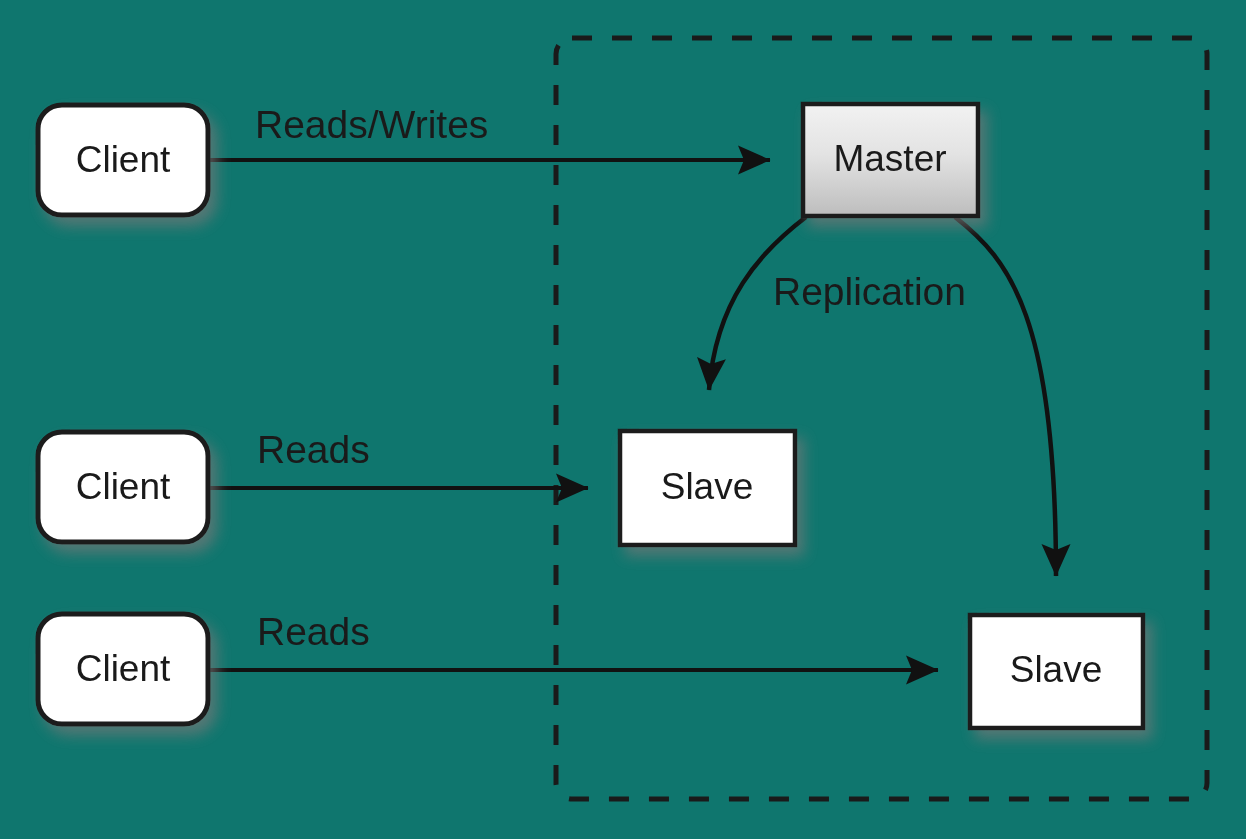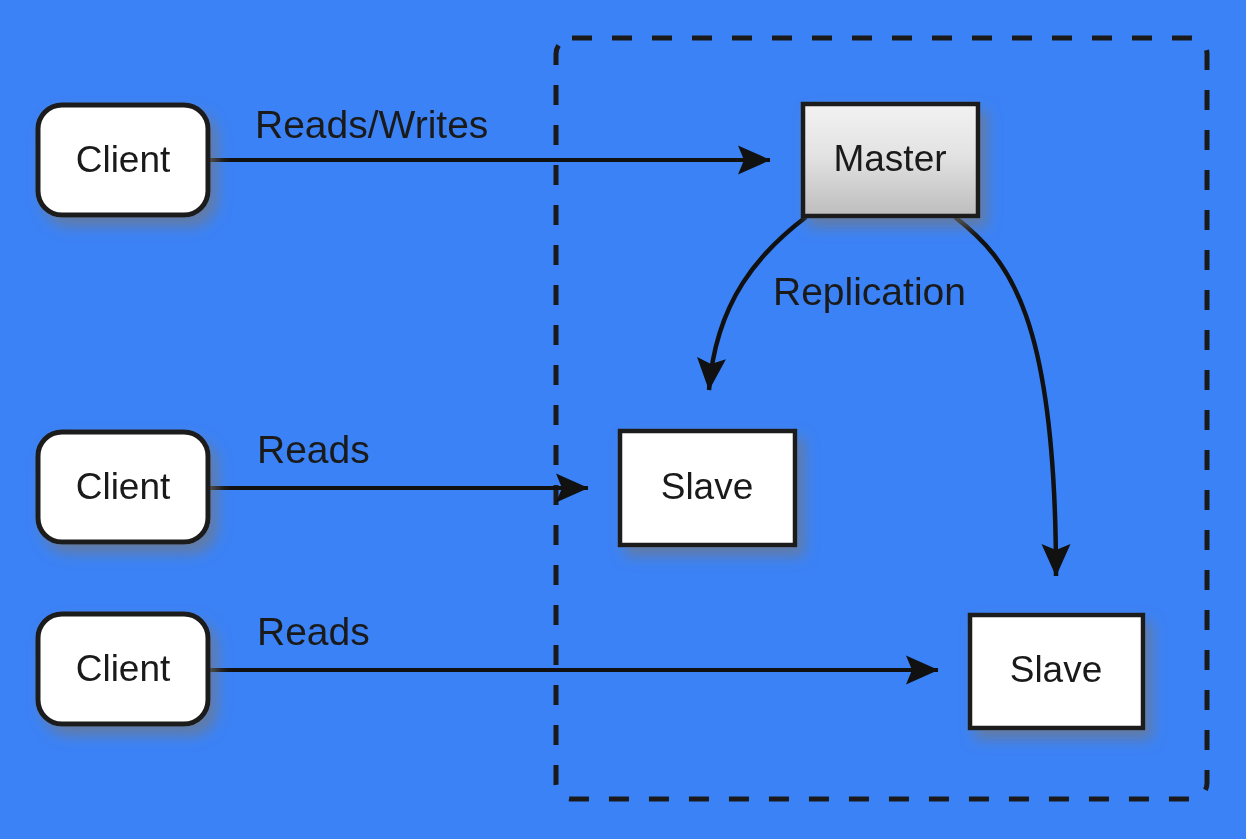--- a/index.html
+++ b/index.html
@@ -7,21 +7,21 @@
     padding: 0;
     background: #ffffff;
   }
   body {
     font-family: "Liberation Sans", sans-serif;
   }
   #canvas {
     position: relative;
     width: 1246px;
     height: 839px;
-    background: #3b82f6;
+    background: #0f766e;
     overflow: hidden;
   }
   #diagram-svg {
     position: absolute;
     left: 0;
     top: 0;
     width: 1246px;
     height: 839px;
   }
   .node-label {

